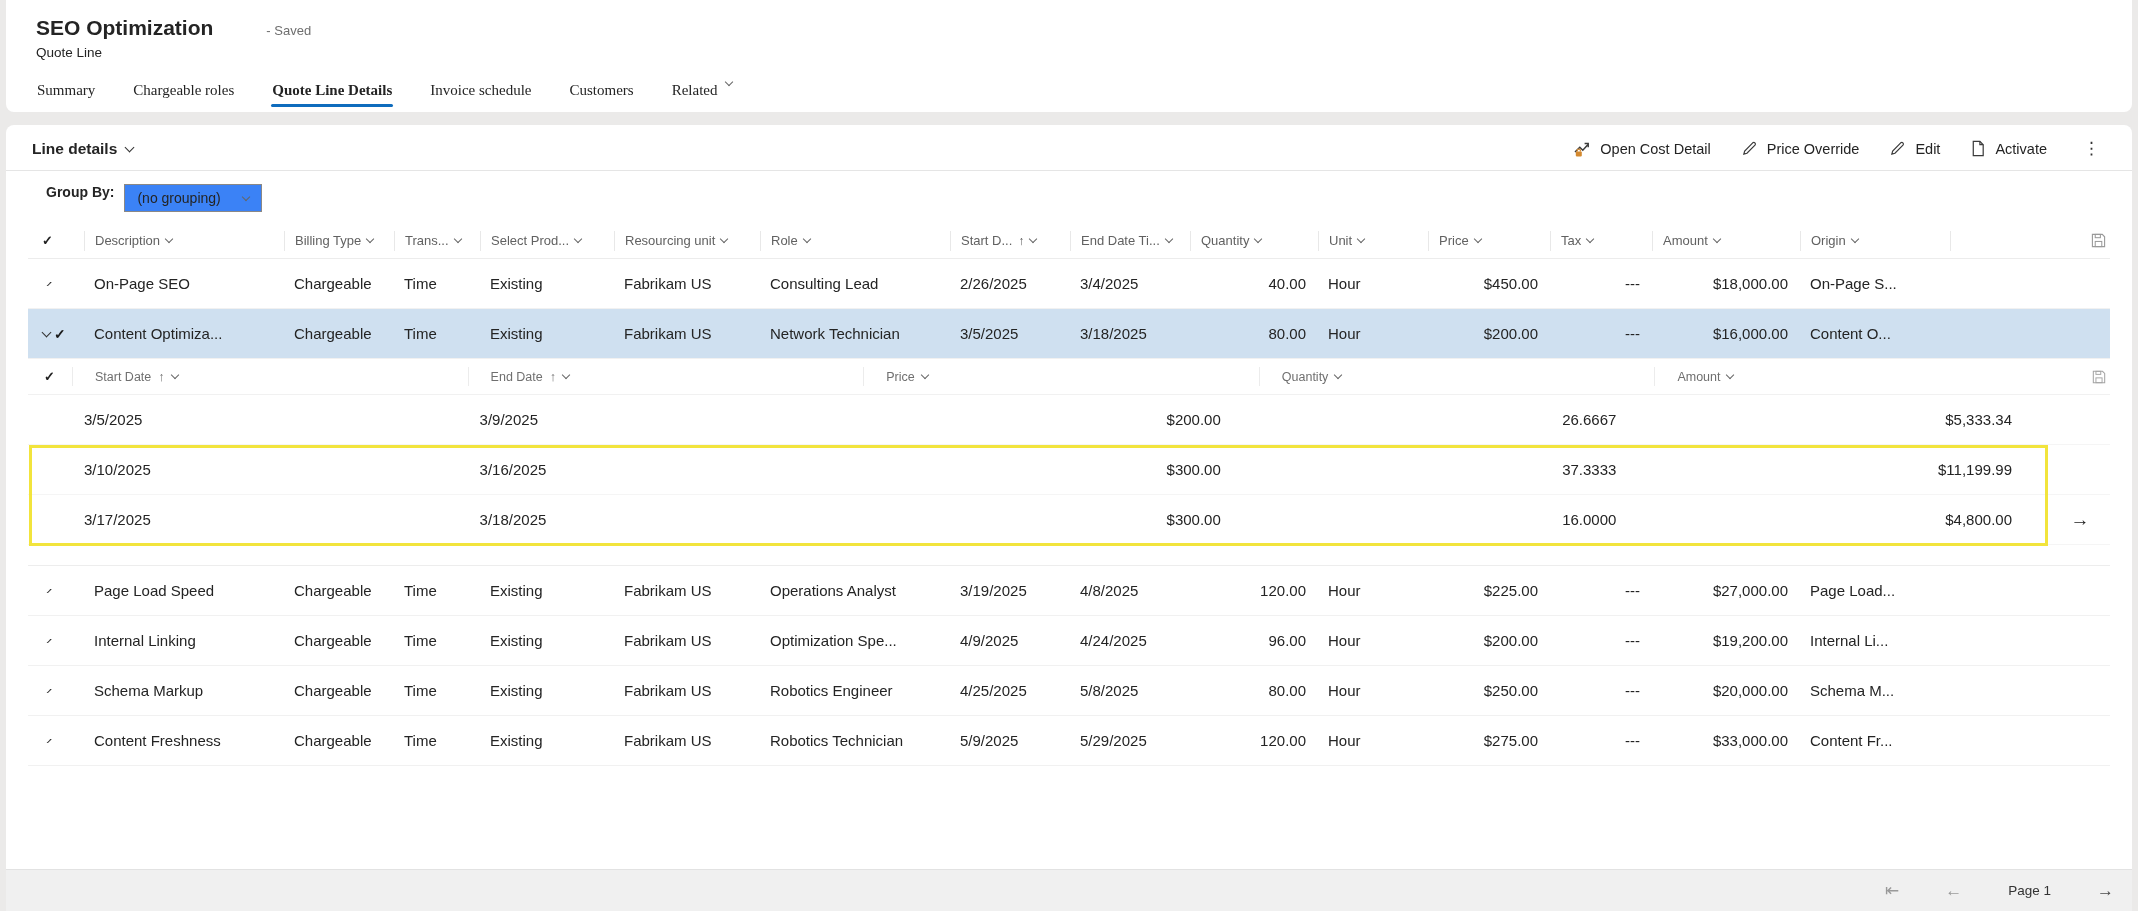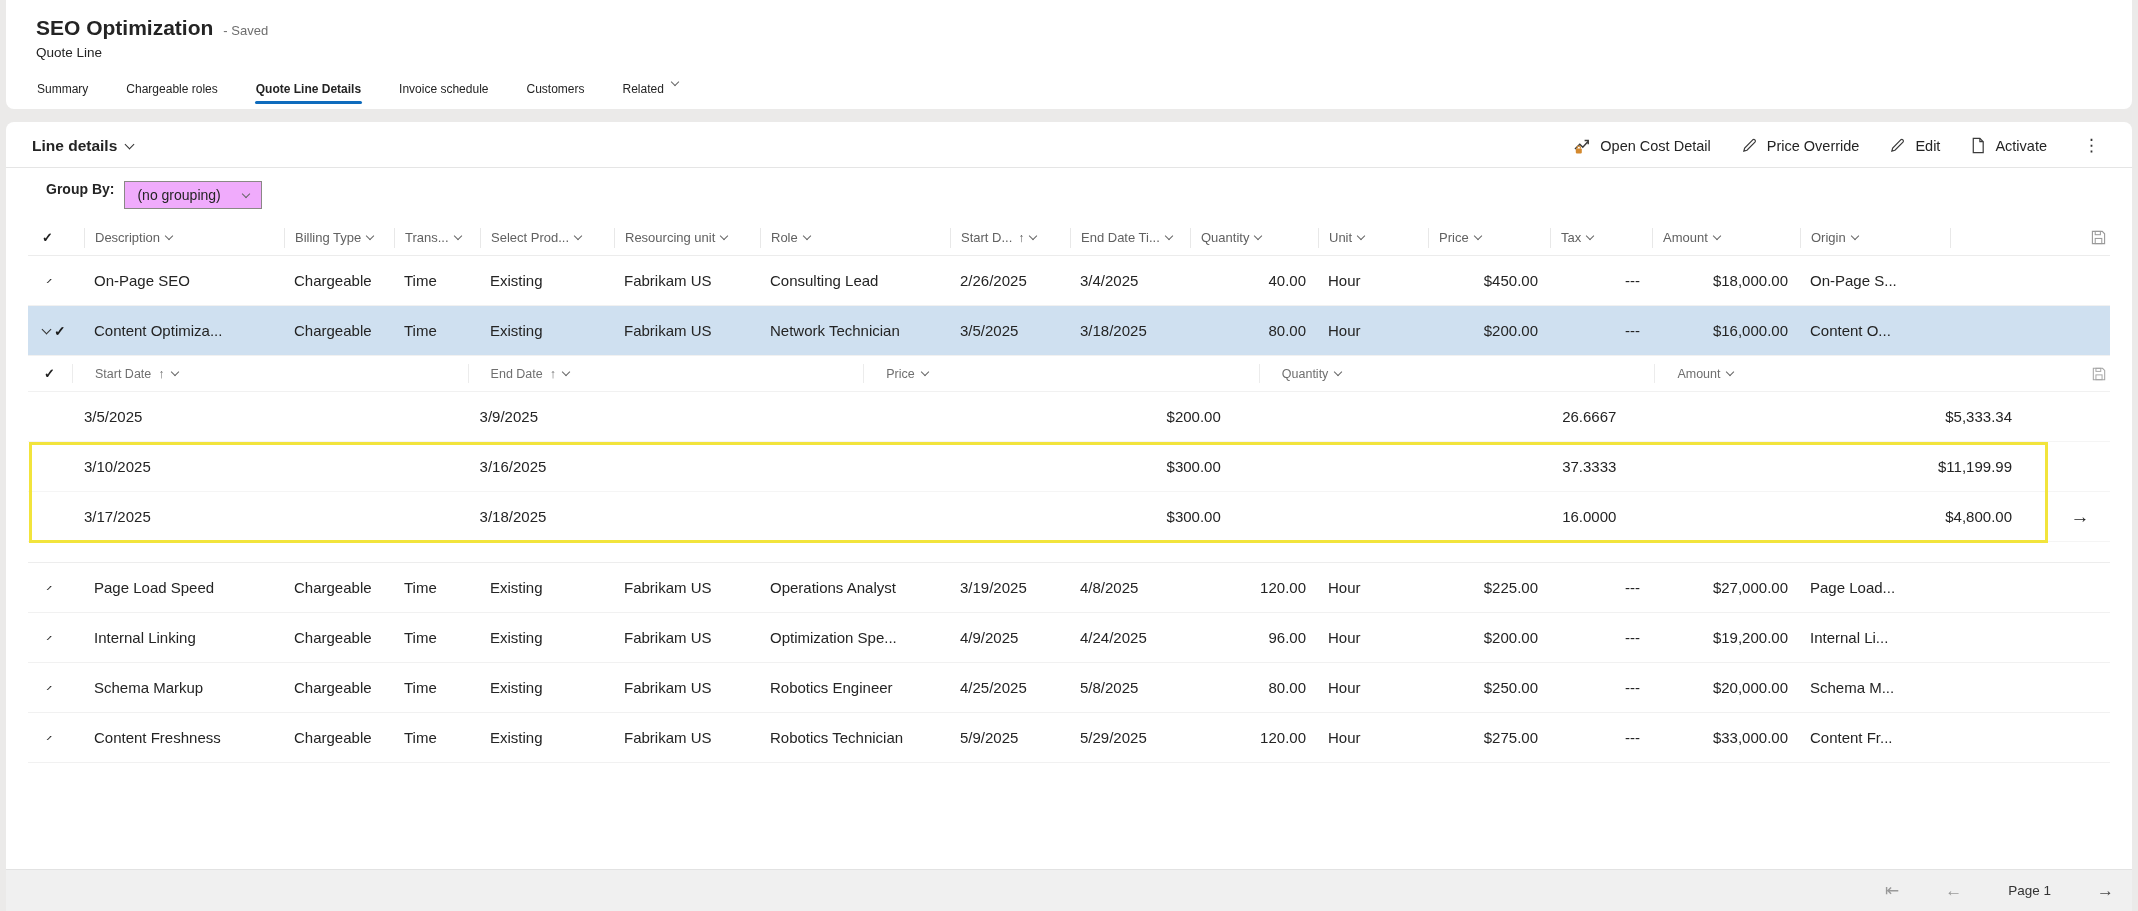--- a/index.html
+++ b/index.html
@@ -9,41 +9,41 @@
     font-family:"Liberation Sans", sans-serif;
     color:#242424;
     font-size:15px;
   }
   .page { display:flex; flex-direction:column; height:100vh; padding:0 6px; }
 
   
   .topcard { background:#fff; border-radius:0 0 8px 8px; padding:16px 30px 0; }
   .title-row { display:flex; align-items:baseline; gap:10px; }
   .title { font-size:21px; font-weight:700; }
-  .saved { font-size:13px; color:#6e6e6e; }
+  .saved { font-size:13px; color:#6e6e6e;margin-left:43px; }
   .entity { font-size:13.5px; margin-top:5px; }
   .tabs { display:flex; gap:36px; margin-top:14px; }
-  .tab { font-size:12px; padding:8px 1px 13px; position:relative; cursor:pointer; display:flex; gap:8px; }
+  .tab { font-size:15px; padding:8px 1px 13px; position:relative; cursor:pointer; display:flex; gap:8px;font-family:Liberation Serif, serif; }
   .tab.active { font-weight:700; }
   .tab.active::after { content:""; position:absolute; left:0; right:0; bottom:5px; height:3px; background:#0f6cbd; border-radius:2px; }
 
   .gap { height:13px; flex:0 0 auto; }
 
   
   .maincard { background:#fff; border-radius:8px 8px 0 0; flex:1; display:flex; flex-direction:column; overflow:hidden; }
   .section-head { display:flex; align-items:center; justify-content:space-between; padding:13px 26px 11px; }
   .section-title { font-size:15.5px; font-weight:700; display:flex; align-items:center; gap:9px; }
   .toolbar { display:flex; align-items:center; gap:30px; }
   .tbtn { display:flex; align-items:center; gap:9px; font-size:14.5px; cursor:pointer; }
   .more-btn { font-size:17px; color:#333; padding:0 6px; cursor:pointer; }
   .divider { border-top:1px solid #e5e5e5; }
 
   .groupby { display:flex; gap:10px; padding:13px 26px 11px 40px; }
   .gb-label { font-size:14px; font-weight:700; }
-  .gb-select { display:flex; align-items:center; justify-content:space-between; gap:16px; border:1px solid #8a8886; background:#f0abfc; padding:5px 12px; font-size:14px; min-width:138px; cursor:pointer; }
+  .gb-select { display:flex; align-items:center; justify-content:space-between; gap:16px; border:1px solid #8a8886; background:#3b82f6; padding:5px 12px; font-size:14px; min-width:138px; cursor:pointer; }
 
   
   :root {
     --maincols: 56px 200px 110px 86px 134px 146px 190px 120px 120px 128px 110px 122px 102px 148px 150px 1fr 44px;
     --subcols: 44px 1fr 1fr 1fr 1fr 1fr 60px;
   }
   .gridwrap { padding:0 22px; flex:0 0 auto; }
   .gheader { display:grid; grid-template-columns:var(--maincols); align-items:center; height:36px; border-bottom:1px solid #ececec; }
   .hcell { font-size:13px; color:#616161; white-space:nowrap; overflow:hidden; display:flex; align-items:center; gap:6px; border-left:1px solid #e8e8e8; padding-left:10px; height:20px; cursor:pointer; }
   .hcell.c0 { border-left:none; padding-left:14px; color:#222; font-size:13px; font-weight:700; }

